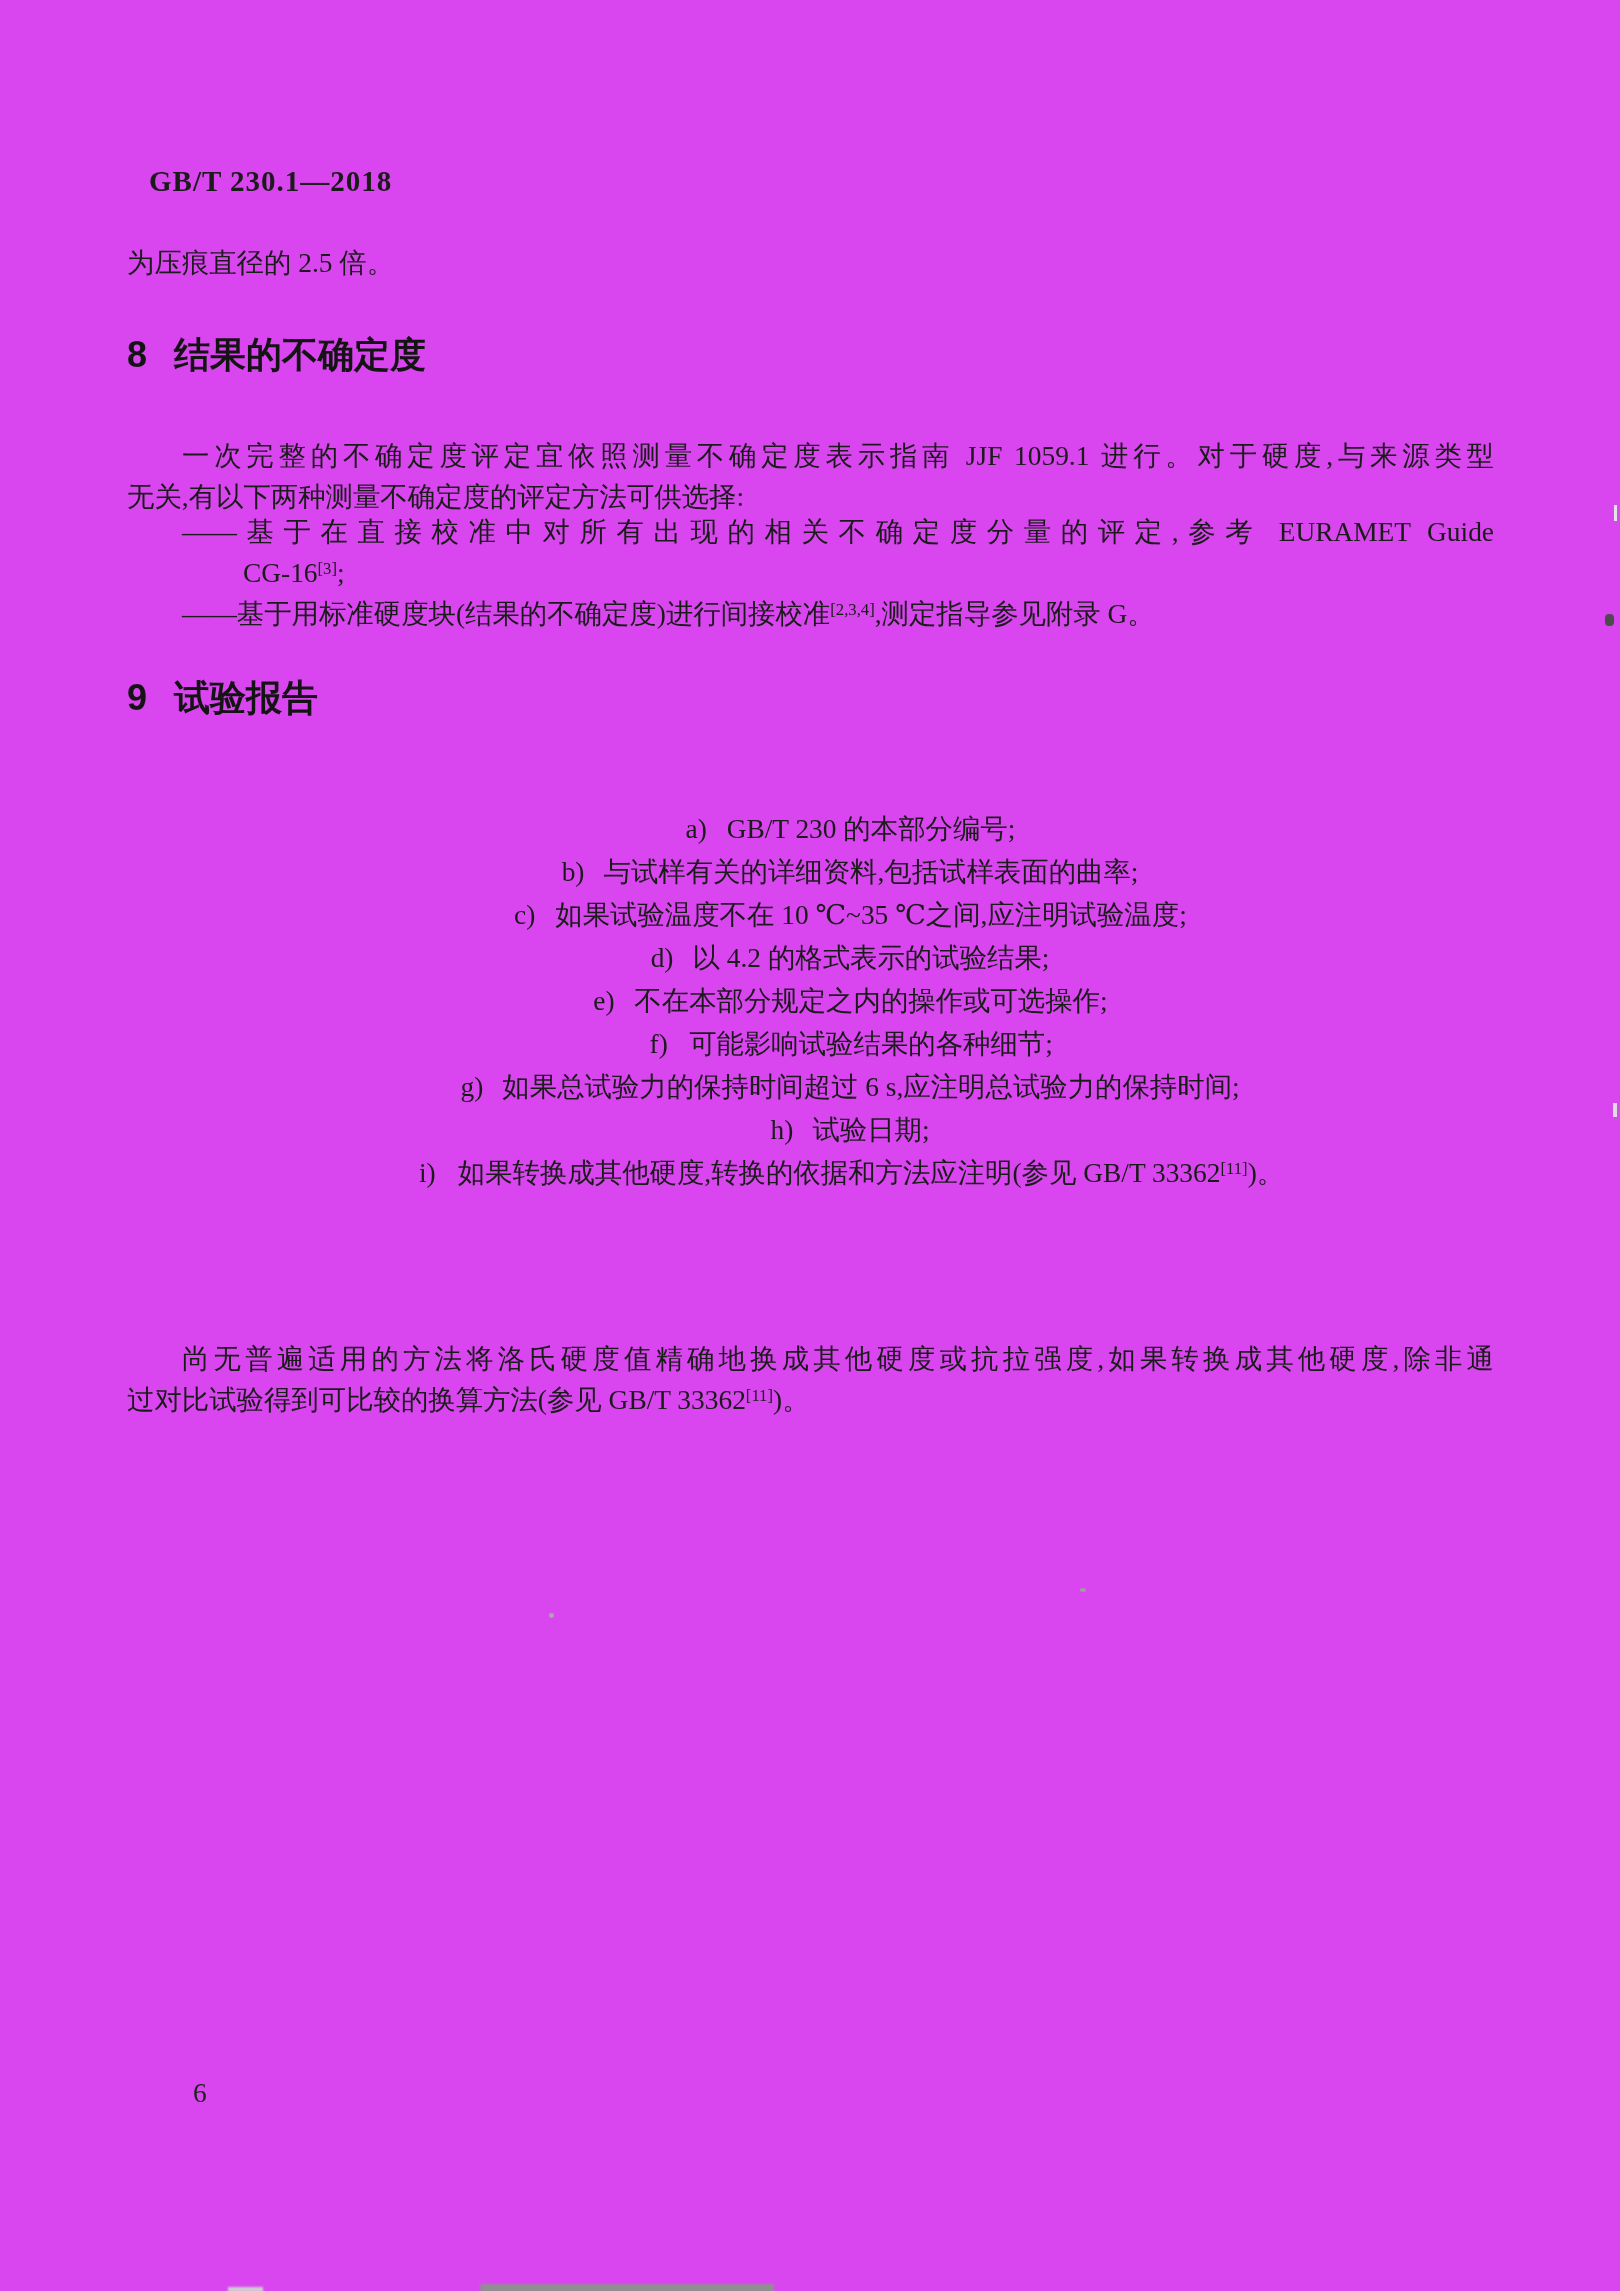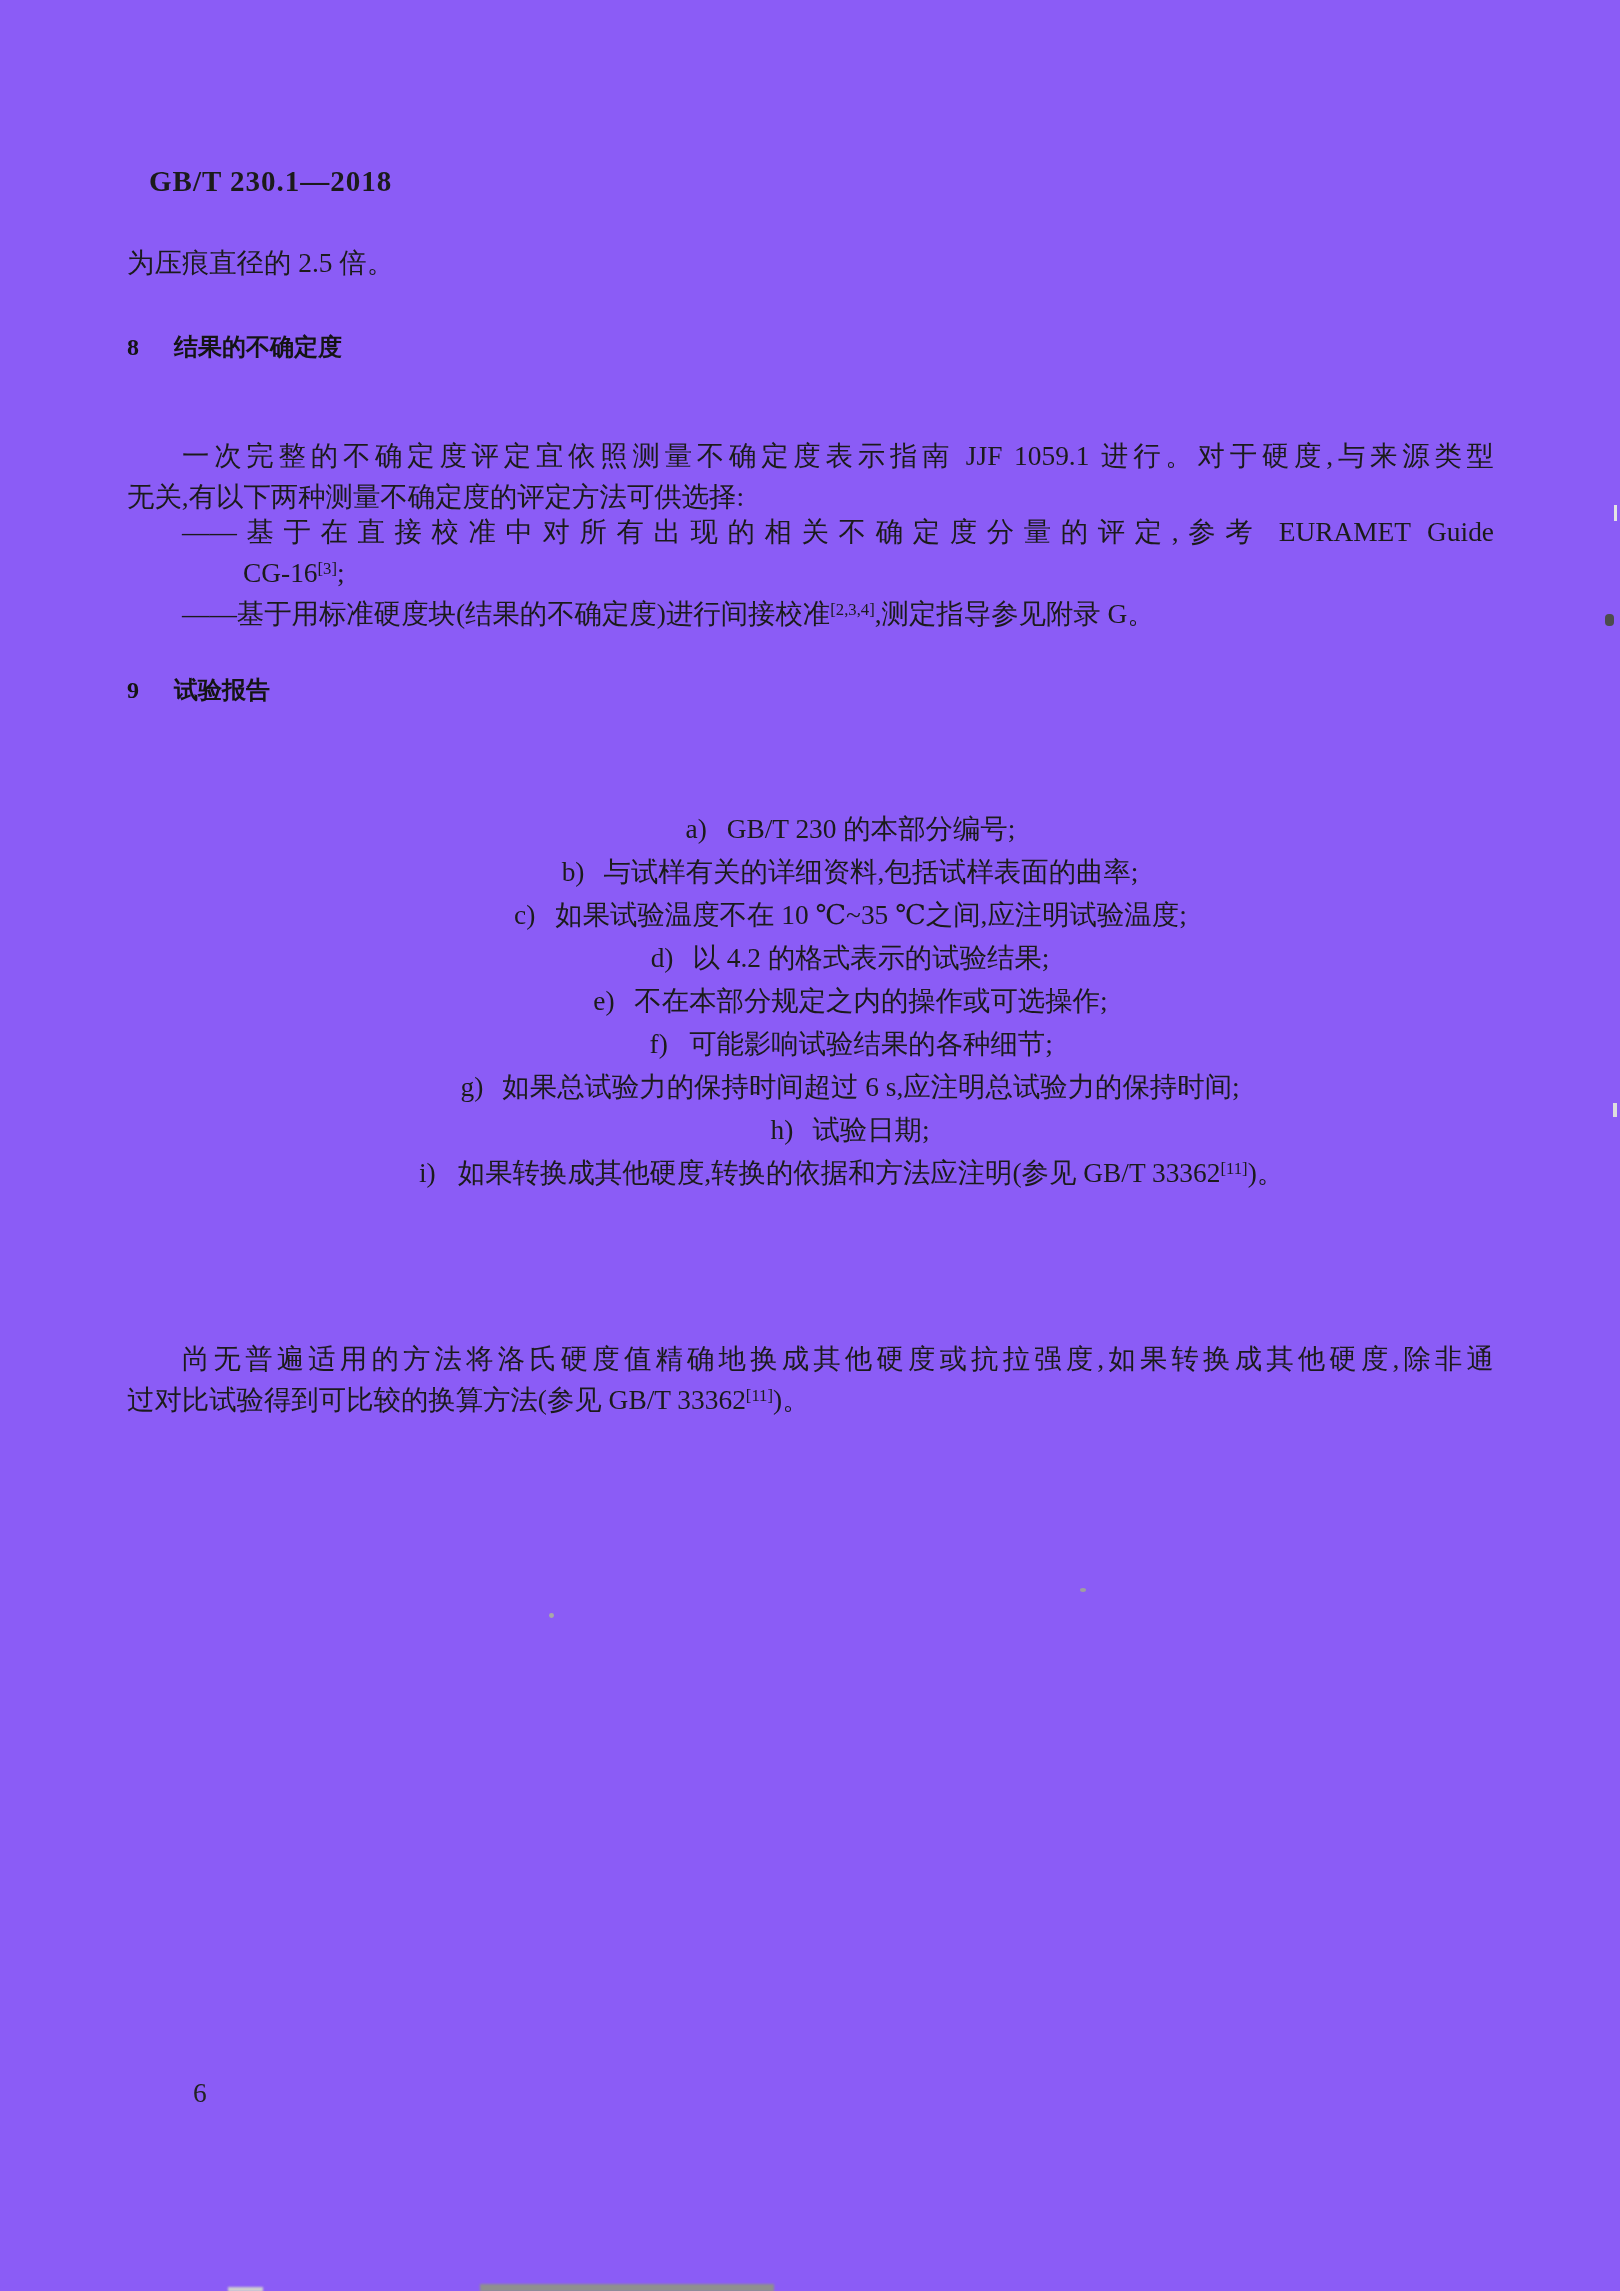--- a/index.html
+++ b/index.html
@@ -4,21 +4,21 @@
 <style>
   html,body{margin:0;padding:0;}
   body{
     width:1620px;height:2292px;
     background:#f4f4f2;
     font-family:"Liberation Serif","DejaVu Serif",serif;
   }
   .page{
     position:relative;
     width:1620px;height:2292px;
-    background:#8b5cf6;
+    background:#d946ef;
     overflow:hidden;
     color:#1b1b1b;
   }
   
   .std-hdr{
     position:absolute;left:149px;top:165px;
     font-weight:bold;font-size:29px;letter-spacing:1px;
     font-family:"Liberation Serif","DejaVu Serif",serif;
   }
   
@@ -29,22 +29,22 @@
   .nline{text-align:left;}
   .jline{text-align:justify;text-align-last:justify;}
   .indent{text-indent:55px;margin-top:18px;}
   .cont2{margin-left:116px;}
   .dash-line{margin-left:55px;}
   .jline.dash-line{width:1312px;}
   sup{font-size:16.7px;line-height:0;vertical-align:7.8px;letter-spacing:0;}
   
   .sec-h{
     position:absolute;left:127px;
-    font-family:Liberation Serif, serif;
-    font-weight:700;font-size:24px;color:#141414;
+    font-family:Liberation Sans, sans-serif;
+    font-weight:700;font-size:36px;color:#141414;
   }
   .sec-num{display:inline-block;min-width:47px;}
   
   .list{
     position:absolute;left:127px;width:1372px;
     font-size:27.4px;
     text-align:center;
   }
   .li{height:43px;line-height:43px;white-space:nowrap;}
   .li-label{display:inline-block;margin-left:55px;min-width:61px;}

